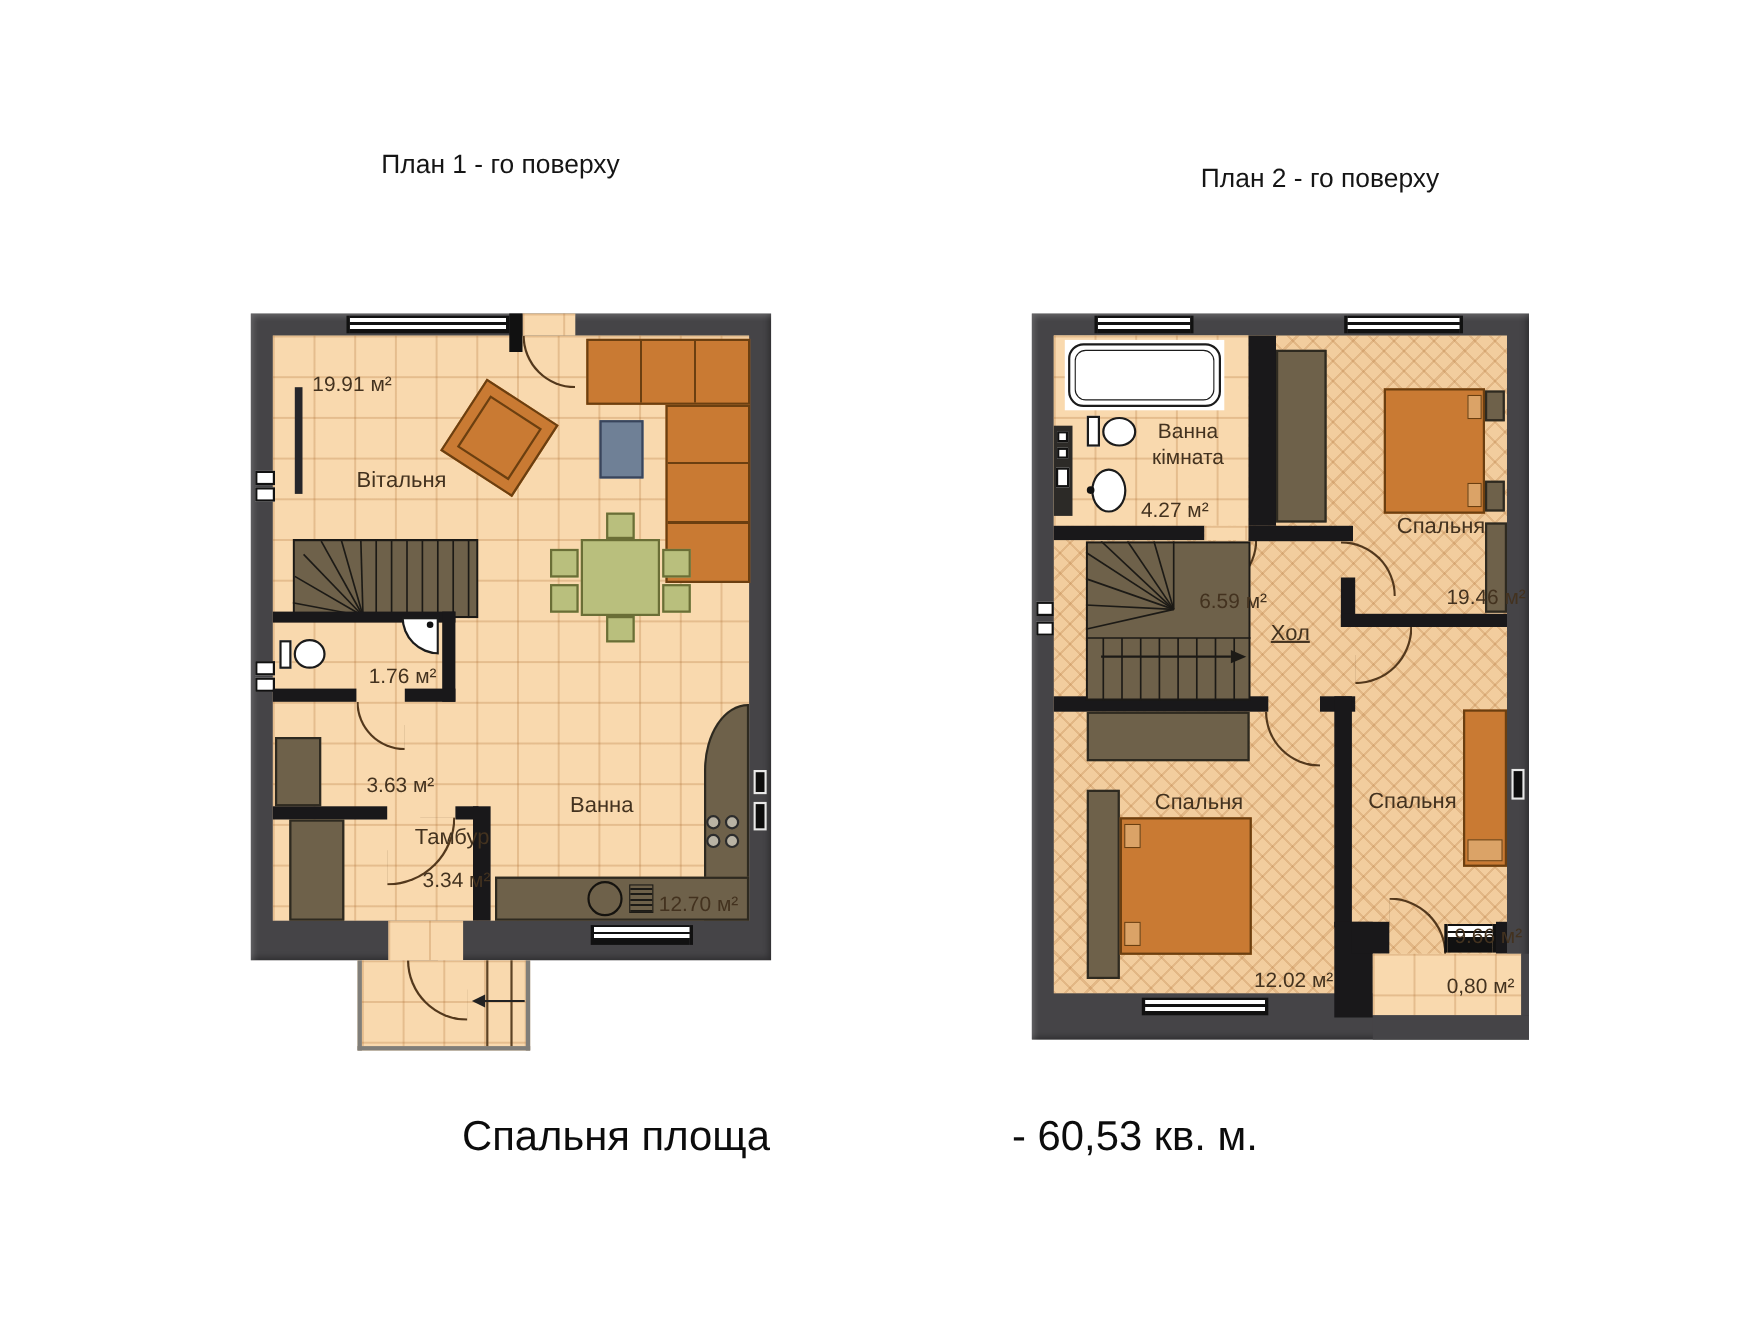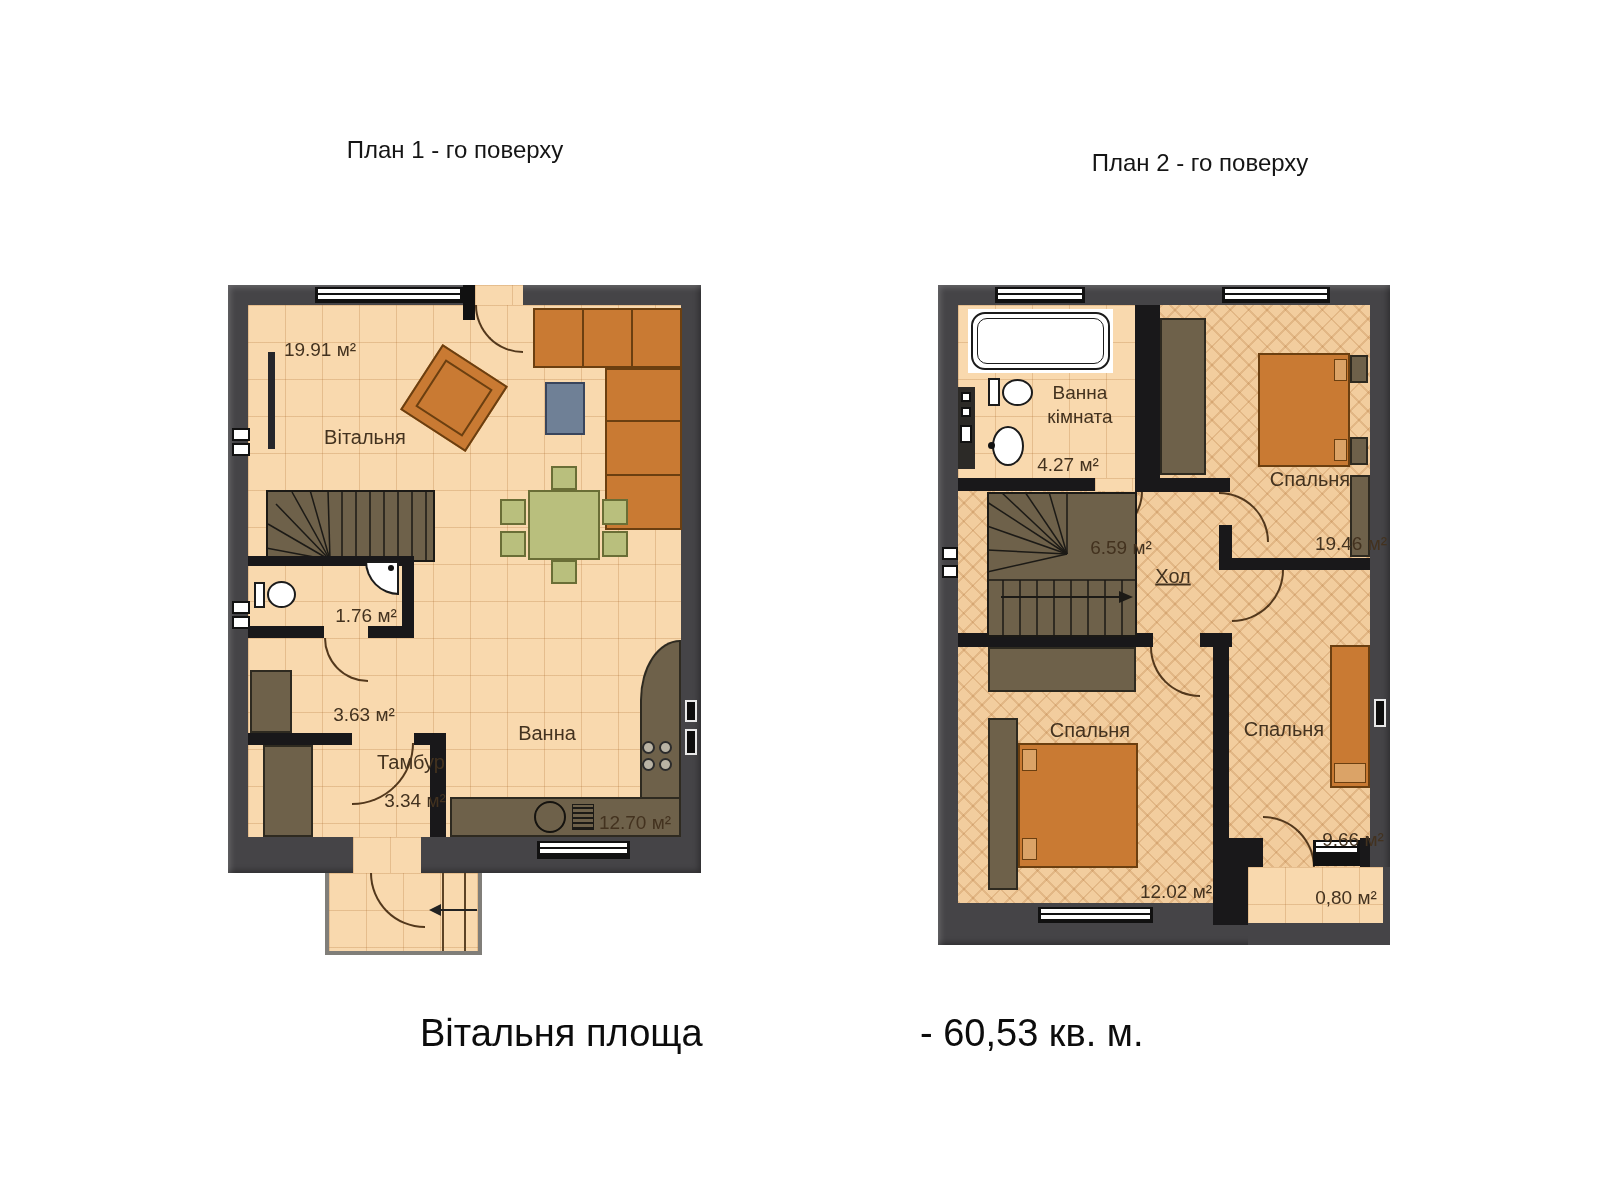--- a/index.html
+++ b/index.html
@@ -231,18 +231,18 @@
 
   <div class="lbl sm" style="left:142px;top:120px;white-space:normal;width:112px;text-align:center;line-height:1.25;">Ванна кімната</div>
   <div class="lbl sm" style="left:130px;top:180px;">4.27 м²</div>
   <div class="lbl sm" style="left:183px;top:263px;">6.59 м²</div>
   <div class="lbl" style="left:235px;top:291px;text-decoration:underline;">Хол</div>
   <div class="lbl" style="left:372px;top:194px;">Спальня</div>
   <div class="lbl sm" style="left:413px;top:259px;">19.46 м²</div>
   <div class="lbl" style="left:152px;top:445px;">Спальня</div>
   <div class="lbl sm" style="left:238px;top:607px;">12.02 м²</div>
   <div class="lbl" style="left:346px;top:444px;">Спальня</div>
-  <div class="lbl sm" style="left:415px;top:555px;">9.66 м²</div>
+  <div class="lbl sm" style="left:415px;top:567px;">9.66 м²</div>
   <div class="lbl sm" style="left:408px;top:613px;">0,80 м²</div>
 </div>
 
-<div class="summary" style="left:420px;top:1012px;">Вітальня площа</div>
+<div class="summary" style="left:420px;top:1012px;">Спальня площа</div>
 <div class="summary" style="left:920px;top:1012px;">- 60,53 кв. м.</div>
 
 </body></html>

